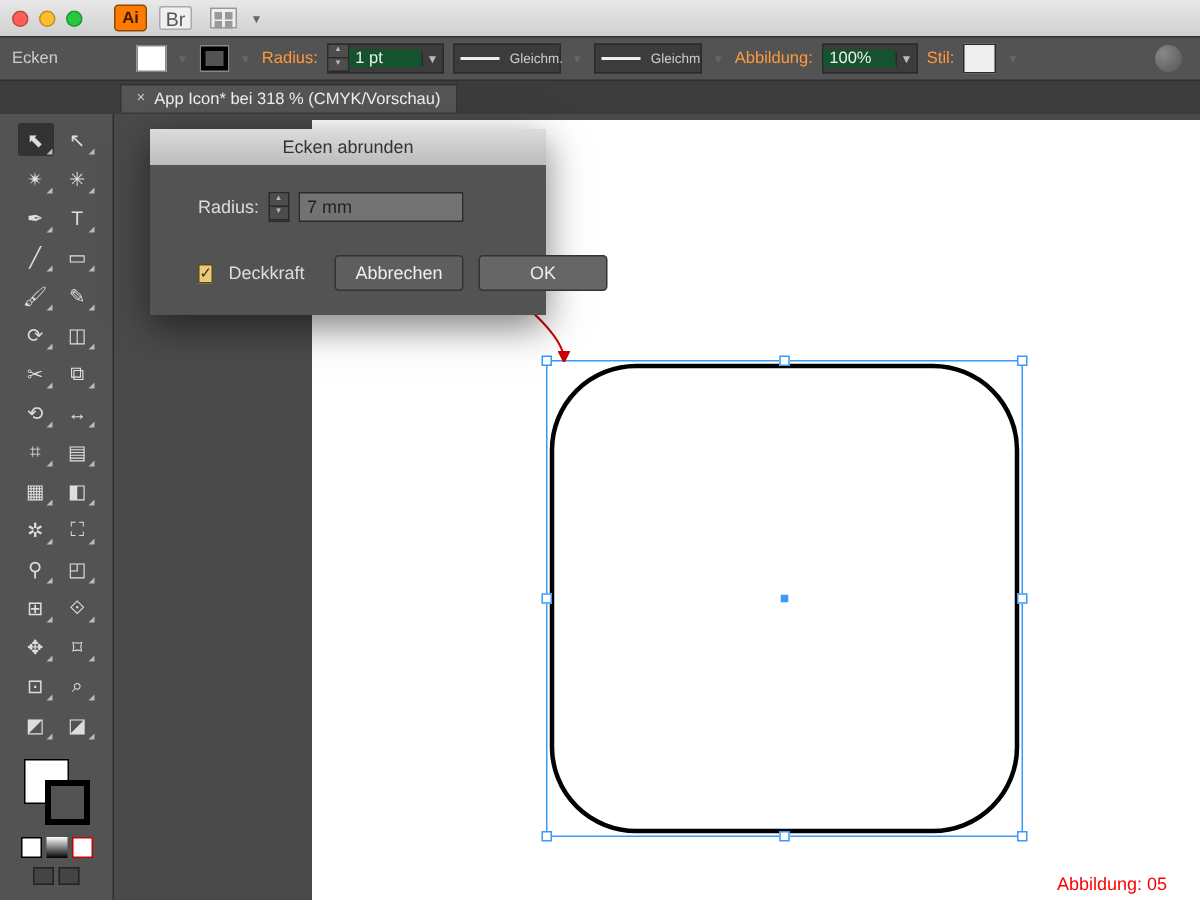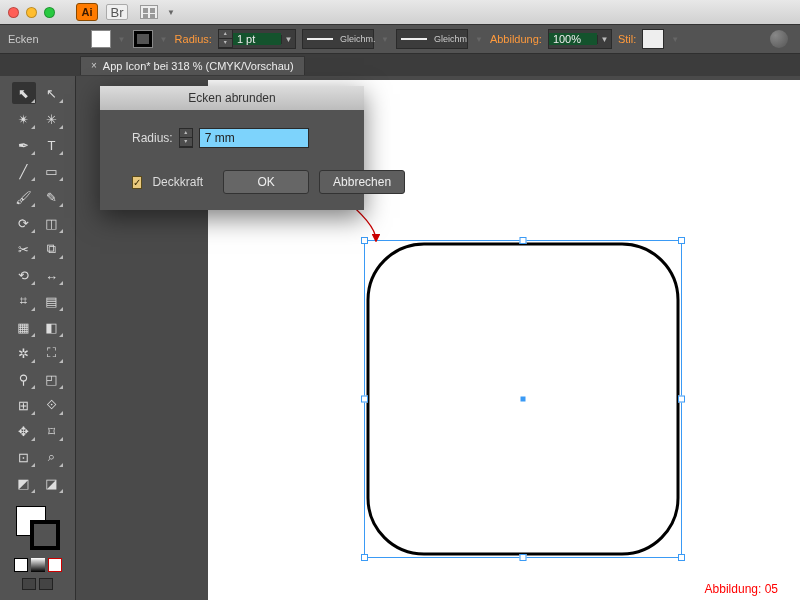--- a/index.html
+++ b/index.html
@@ -60,21 +60,21 @@
   .bbox{position:absolute;left:156px;top:160px;width:318px;height:318px;border:1px solid #3a9af5;}
   .handle{position:absolute;width:7px;height:7px;background:#fff;border:1px solid #3a9af5;}
   .center-dot{position:absolute;width:5px;height:5px;background:#3a9af5;left:50%;top:50%;transform:translate(-50%,-50%);}
 
   
   .dialog{position:absolute;left:100px;top:86px;width:264px;background:#535353;box-shadow:0 8px 24px rgba(0,0,0,.5);font-size:12px;color:#ddd;}
   .dlg-title{height:24px;background:linear-gradient(#dcdcdc,#bcbcbc);color:#333;display:flex;align-items:center;justify-content:center;font-size:12px;}
   .dlg-body{padding:18px 32px 16px;}
   .dlg-row{display:flex;align-items:center;gap:6px;}
   .dlg-row .spin{border:1px solid #2a2a2a;}
-  .dlg-row input{background:#7dd3fc;color:#222;border:1px solid #2a2a2a;height:20px;width:110px;padding:0 5px;font-size:12px;}
+  .dlg-row input{background:#737373;color:#222;border:1px solid #2a2a2a;height:20px;width:110px;padding:0 5px;font-size:12px;}
   .dlg-btns{display:flex;align-items:center;gap:10px;margin-top:22px;}
   .chk{width:13px;height:13px;background:#e9c97d;border:1px solid #5a4a1a;display:flex;align-items:center;justify-content:center;font-size:10px;color:#3a2a00;}
   .btn{flex:0 0 86px;height:24px;background:#5e5e5e;border:1px solid #333;color:#eee;display:flex;align-items:center;justify-content:center;border-radius:3px;font-size:12px;}
   .btn.ok{background:#666;}
 
   .red-anno{position:absolute;color:#f00;font-size:12px;right:22px;bottom:4px;}
   .red-dot{position:absolute;width:7px;height:7px;background:#f00;border-radius:50%;}
   .red-arrow{position:absolute;stroke:#c00;fill:none;stroke-width:1.3;}
 </style>
 </head>
@@ -229,17 +229,17 @@
       <div class="spin" style="height:20px">
           <div>▴</div>
           <div>▾</div>
         </div>
       <input value="7 mm" style="">
     </div>
     <div class="dlg-btns">
       <div class="chk">✓</div>
       <span>Deckkraft</span>
       <div style="flex:1"></div>
+      <div class="btn">Abbrechen</div>
       <div class="btn ok">OK</div>
-      <div class="btn">Abbrechen</div>
     </div>
   </div>
 </div>
 
 </body></html>

